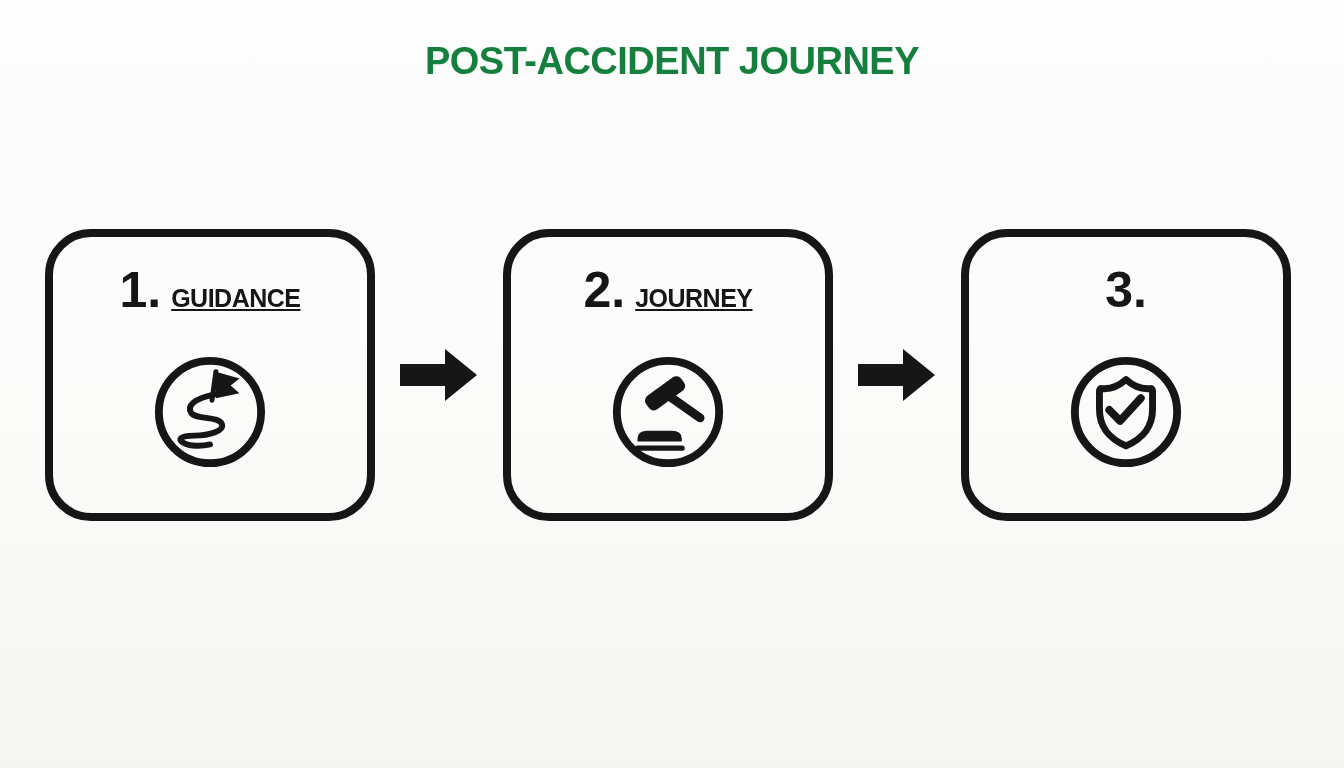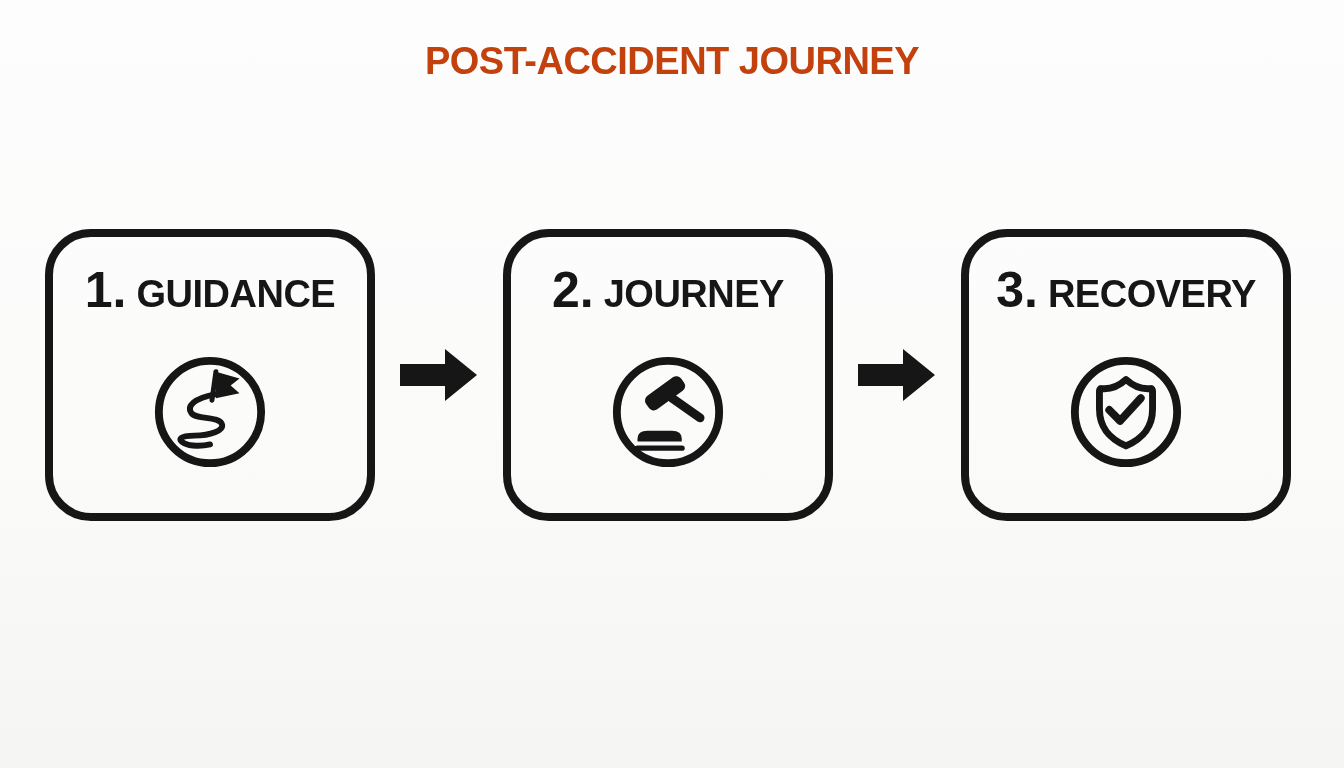--- a/index.html
+++ b/index.html
@@ -12,21 +12,21 @@
   }
   .page-title {
     position: absolute;
     top: 40px;
     left: 0;
     width: 100%;
     text-align: center;
     font-size: 38px;
     font-weight: 700;
     letter-spacing: -0.5px;
-    color: #c2410c;
+    color: #15803d;
   }
   .steps-row {
     position: absolute;
     top: 229px;
     left: 45px;
     display: flex;
     align-items: stretch;
   }
   .step-card {
     width: 330px;
@@ -41,21 +41,21 @@
   }
   .step-head {
     display: flex;
     align-items: baseline;
     justify-content: center;
     gap: 10px;
     line-height: 1;
     white-space: nowrap;
   }
   .step-number { font-size: 50px; font-weight: 700; }
-  .step-label  { font-size: 38px; font-weight: 700; letter-spacing: -0.5px; }
+  .step-label  { font-size: 25px; font-weight: 700; letter-spacing: -0.5px; text-decoration: underline; }
   .icon-wrap { margin-top: 38px; line-height: 0; }
   .arrow-cell {
     width: 128px;
     display: flex;
     align-items: center;
     justify-content: center;
   }
   svg { display: block; }
 </style>
 </head>
@@ -104,21 +104,20 @@
 
   <div class="arrow-cell">
     <svg width="78" height="56" viewBox="0 0 78 56">
       <polygon points="0,17 45,17 45,2 77,28 45,54 45,39 0,39" fill="#161616"></polygon>
     </svg>
   </div>
 
   <div class="step-card">
     <div class="step-head">
       <span class="step-number">3.</span>
-      <span class="step-label">RECOVERY</span>
     </div>
     <div class="icon-wrap">
       <svg width="118" height="118" viewBox="0 0 120 120" fill="none">
         <circle cx="60" cy="60" r="52" stroke="#161616" stroke-width="8"></circle>
         <path d="M 60 27 C 53 33.5, 43.5 37, 35 36.2 C 33.8 36, 33 37.2, 33 39 L 33 57 C 33 76, 43 87, 60 94.5 C 77 87, 87 76, 87 57 L 87 39 C 87 37.2, 86.2 36, 85 36.2 C 76.5 37, 67 33.5, 60 27 Z" stroke="#161616" stroke-width="7" stroke-linejoin="round"></path>
         <path d="M 43 58 L 54 69 L 75 46" stroke="#161616" stroke-width="8" stroke-linecap="round" stroke-linejoin="round"></path>
       </svg>
     </div>
   </div>
 

